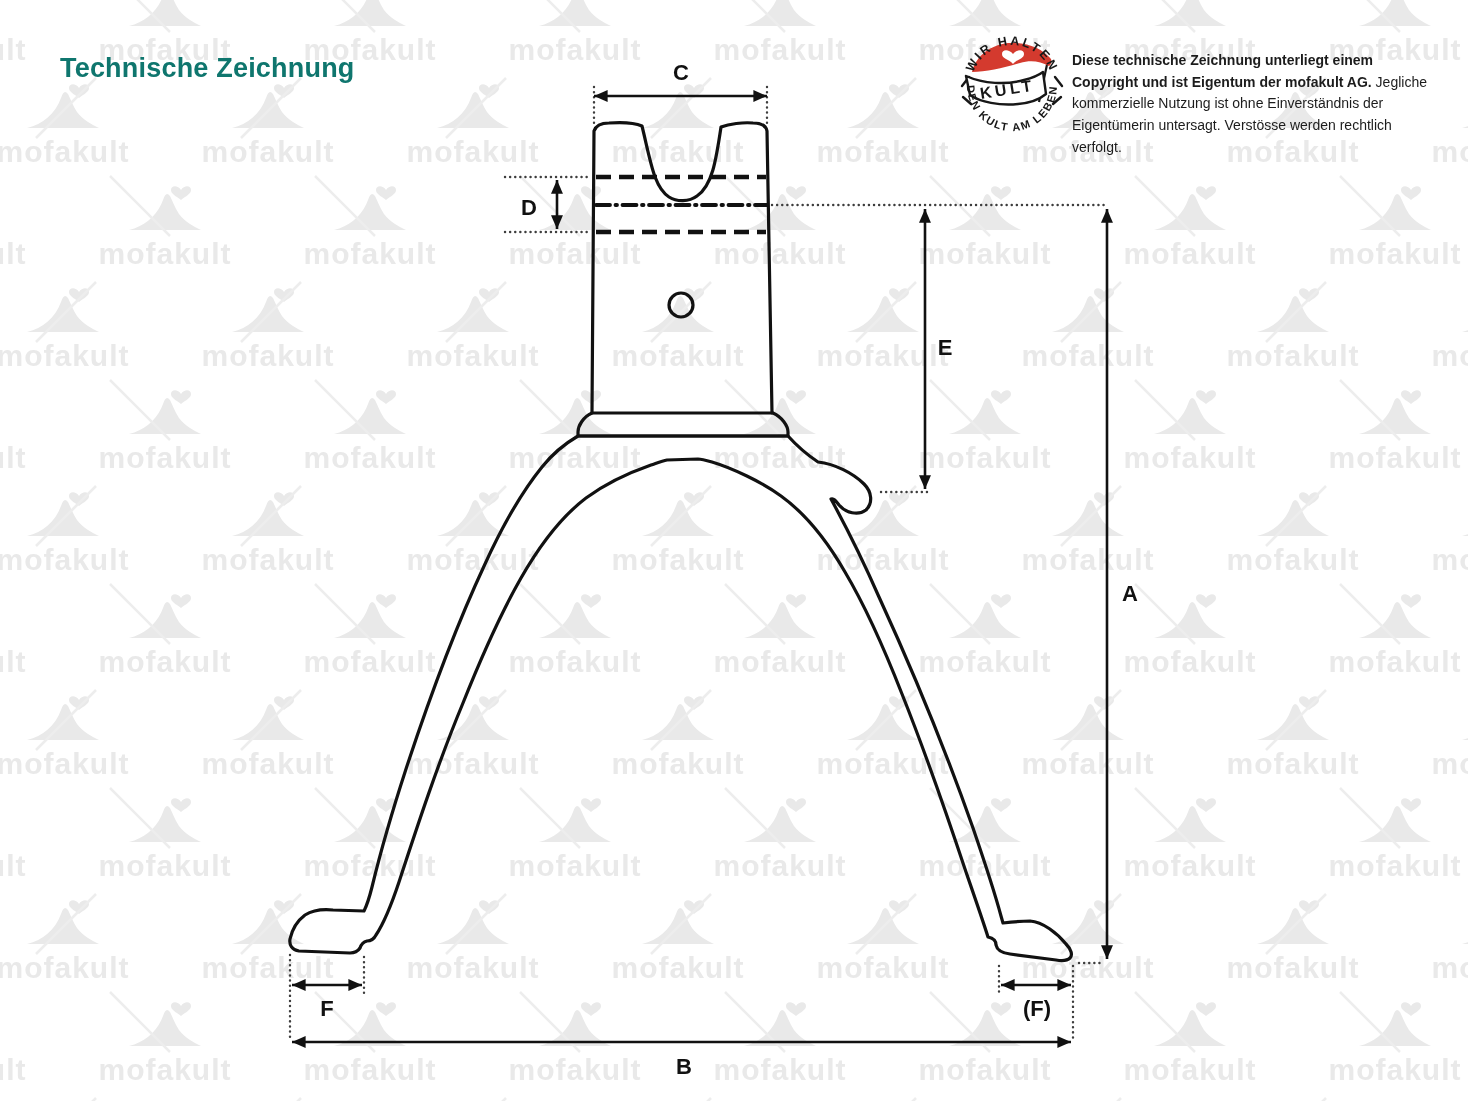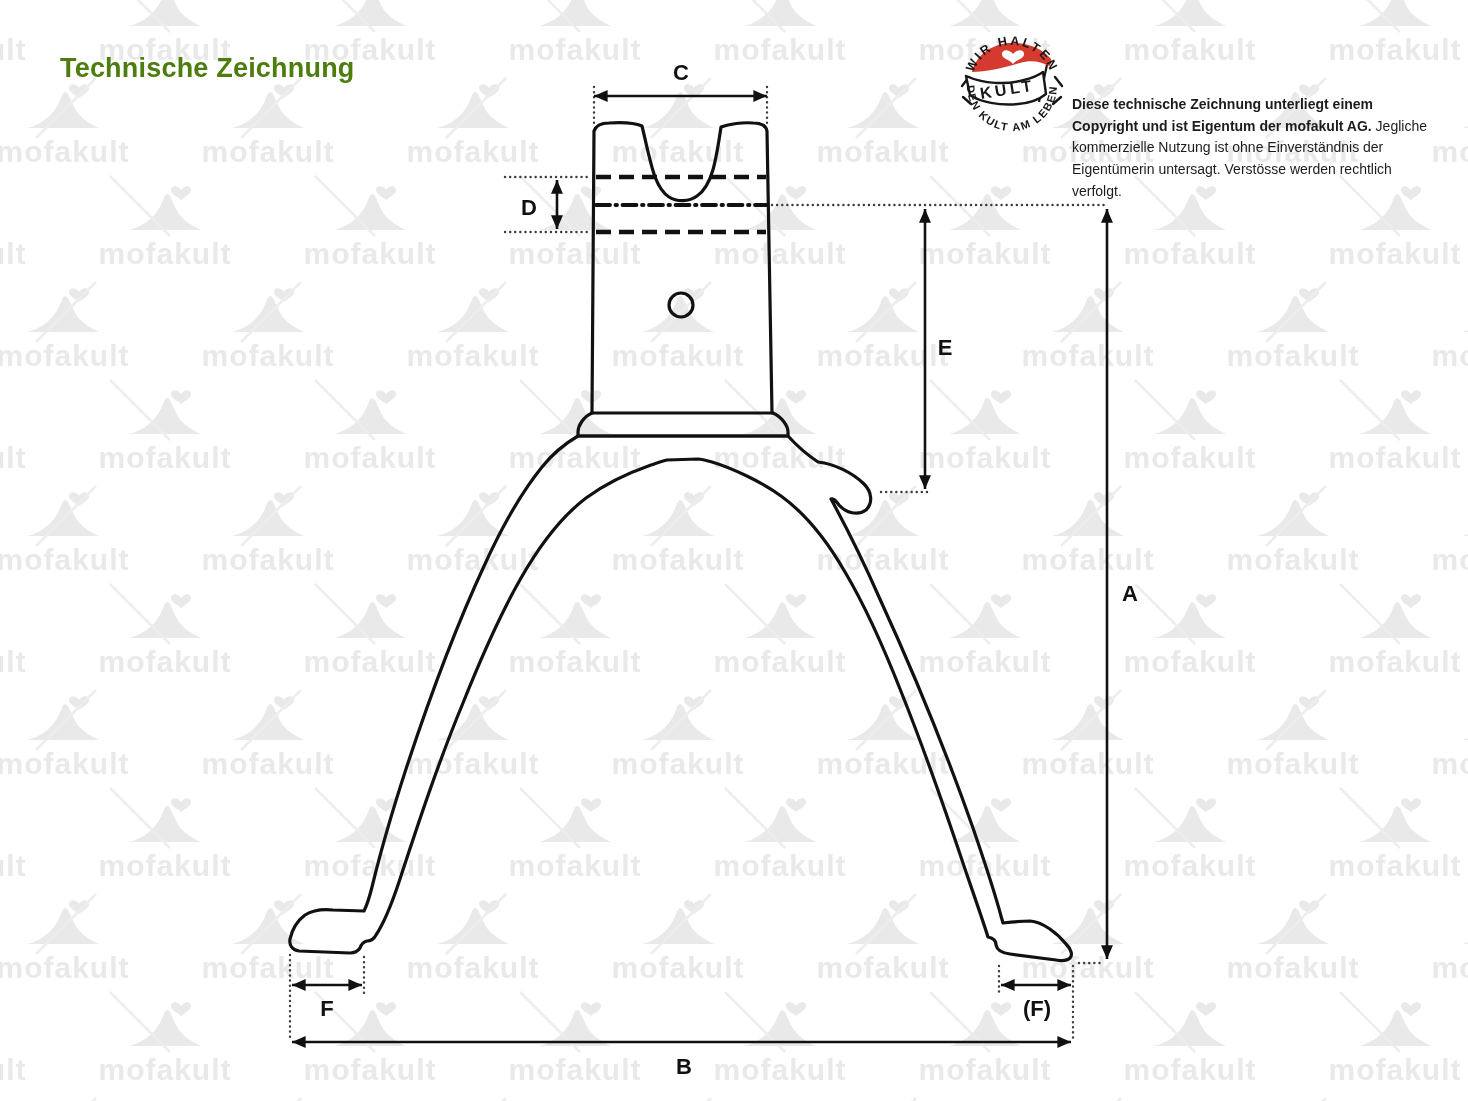--- a/index.html
+++ b/index.html
@@ -6,25 +6,25 @@
   .canvas{
     position:relative;
     width:1468px;height:1101px;
     background:#ffffff;
     overflow:hidden;
     font-family:"Liberation Sans", sans-serif;
   }
   .drawing-layer{position:absolute;left:0;top:0;}
   .page-title{
     position:absolute;left:60px;top:53px;margin:0;
-    font-size:27px;font-weight:700;color:#4d7c0f;letter-spacing:.2px;
+    font-size:27px;font-weight:700;color:#0f766e;letter-spacing:.2px;
   }
   .copyright{
     position:absolute;left:1072px;top:50px;width:360px;
-    font-size:14px;line-height:1.55;color:#1c1c1c;margin-top:44px;
+    font-size:14px;line-height:1.55;color:#1c1c1c;
   }
   .copyright .b{font-weight:700;}
   .badge{position:absolute;left:950px;top:24px;}
   .badge text{font-family:"Liberation Sans", sans-serif;}
   .arc-text{font-size:12.5px;font-weight:700;letter-spacing:2.4px;fill:#171717;}
   .arc-text-bottom{font-size:11px;font-weight:700;letter-spacing:1.6px;fill:#171717;}
   .kult-text{font-size:16px;font-weight:700;letter-spacing:3.5px;fill:#171717;}
   
   .outline{fill:none;stroke:#111111;stroke-width:3.2;stroke-linejoin:round;stroke-linecap:round;}
   .dashed{fill:none;stroke:#111111;stroke-width:4.4;stroke-dasharray:15 8;}

